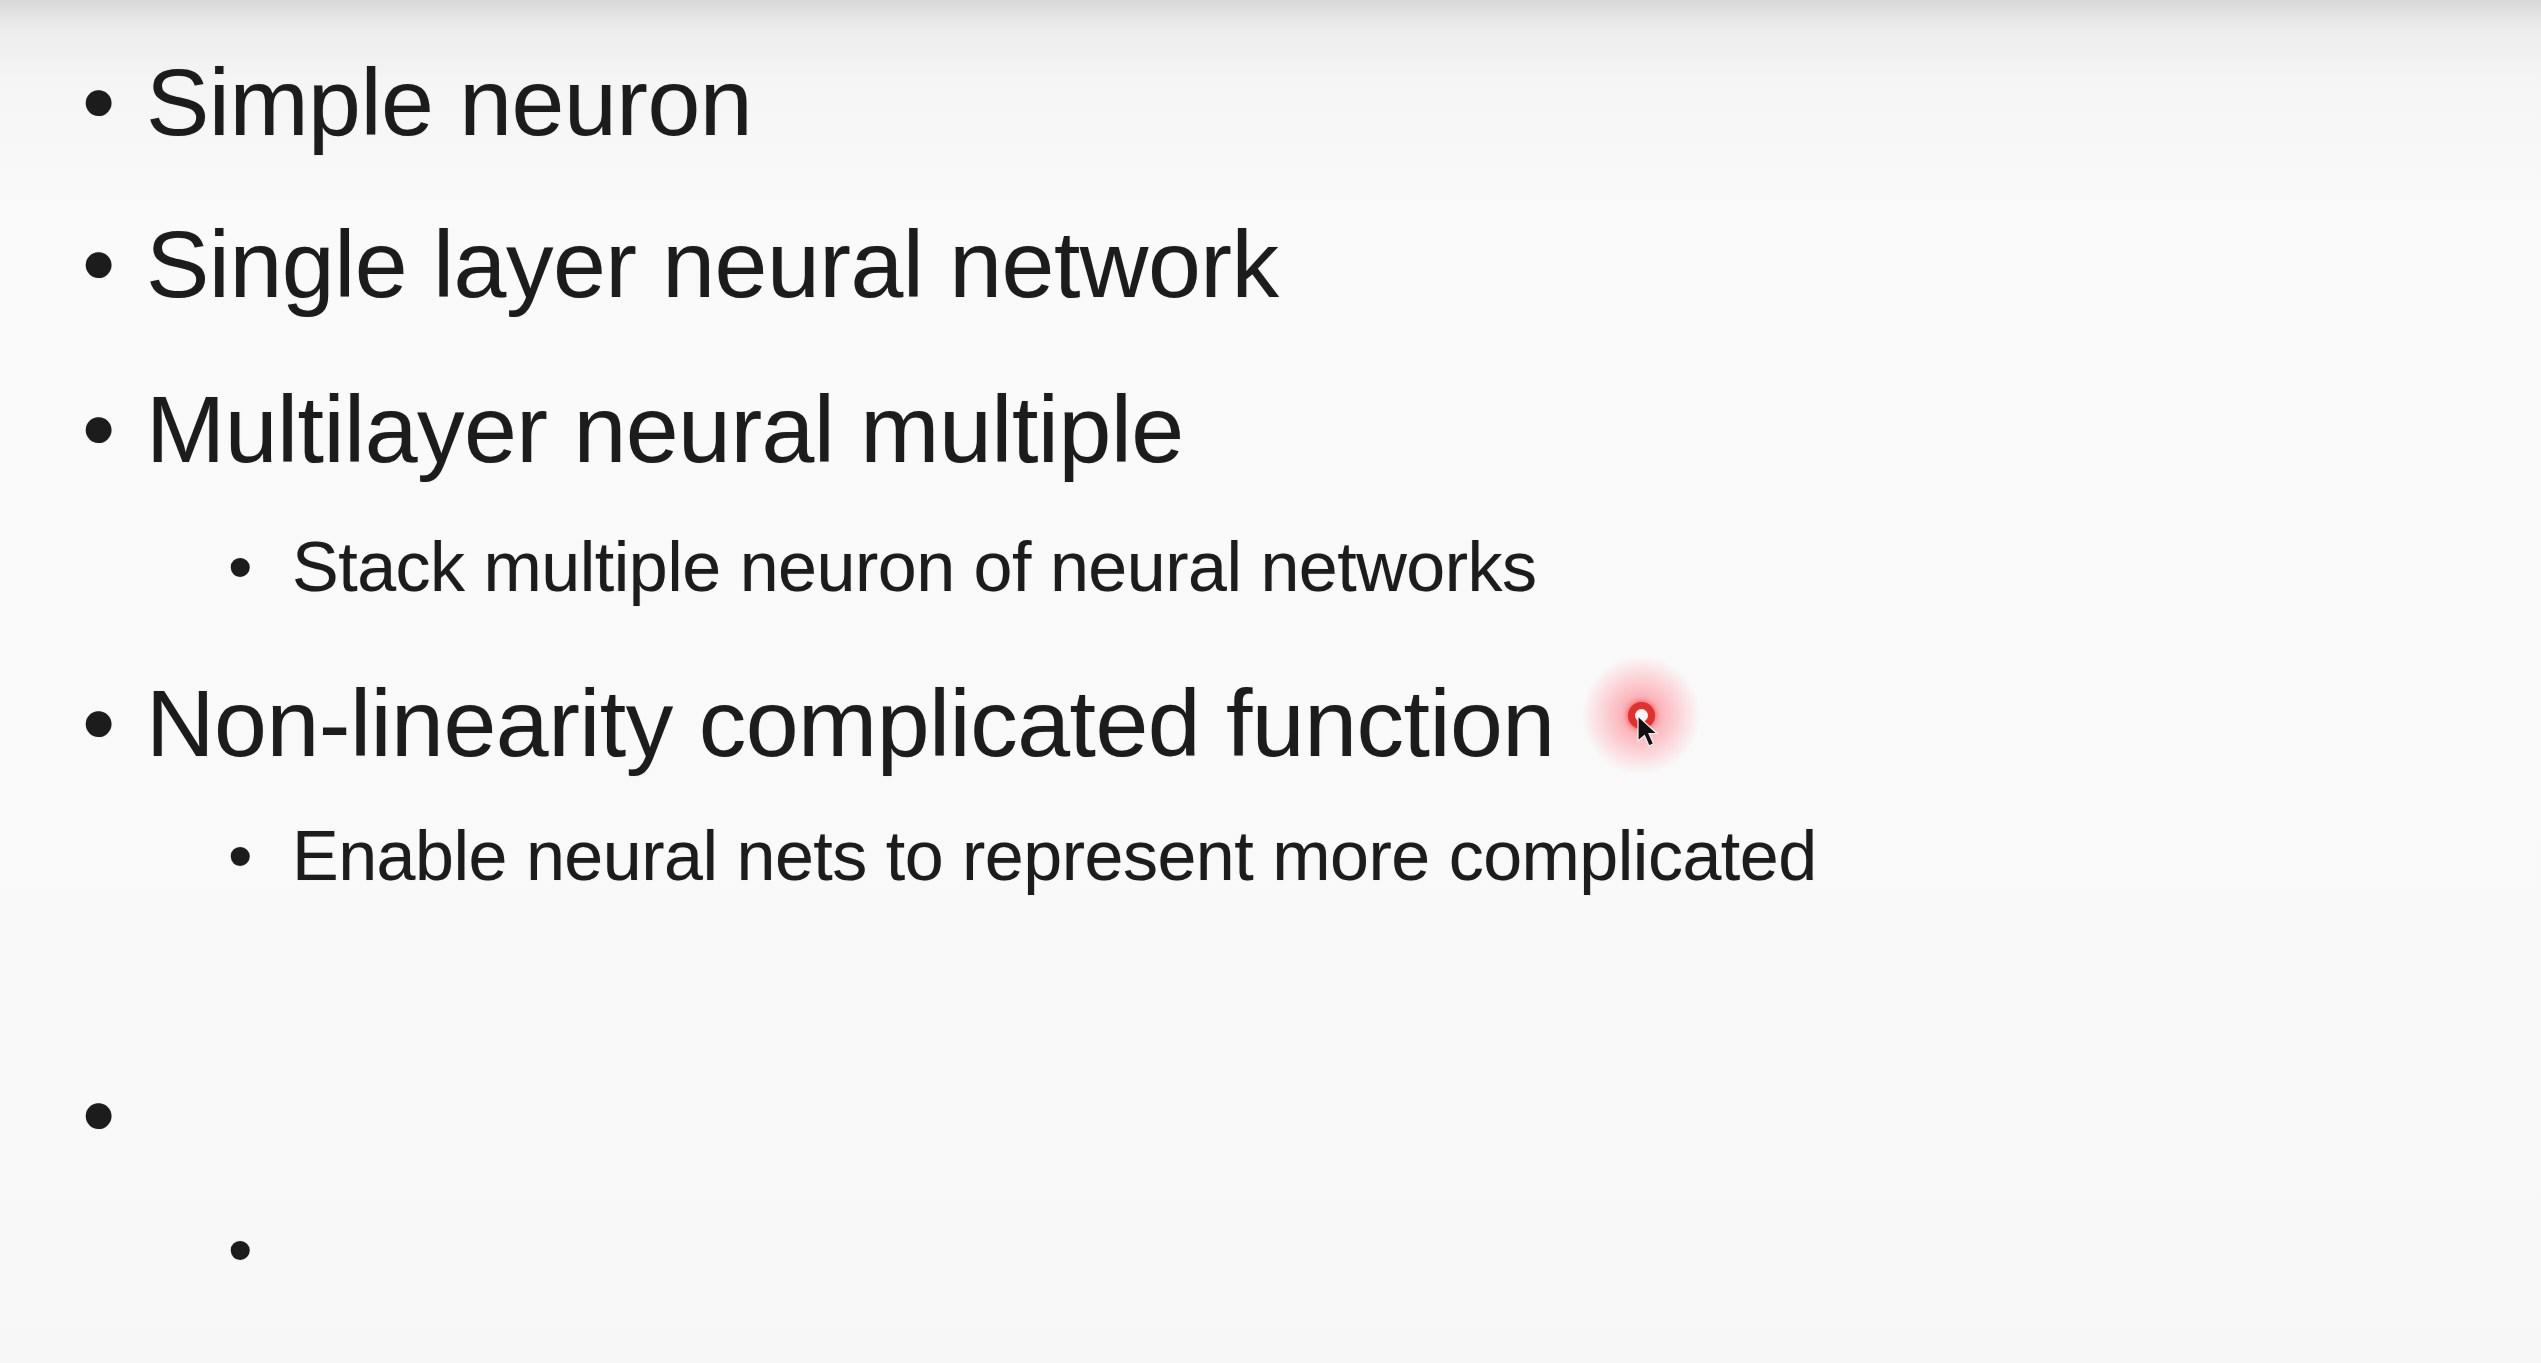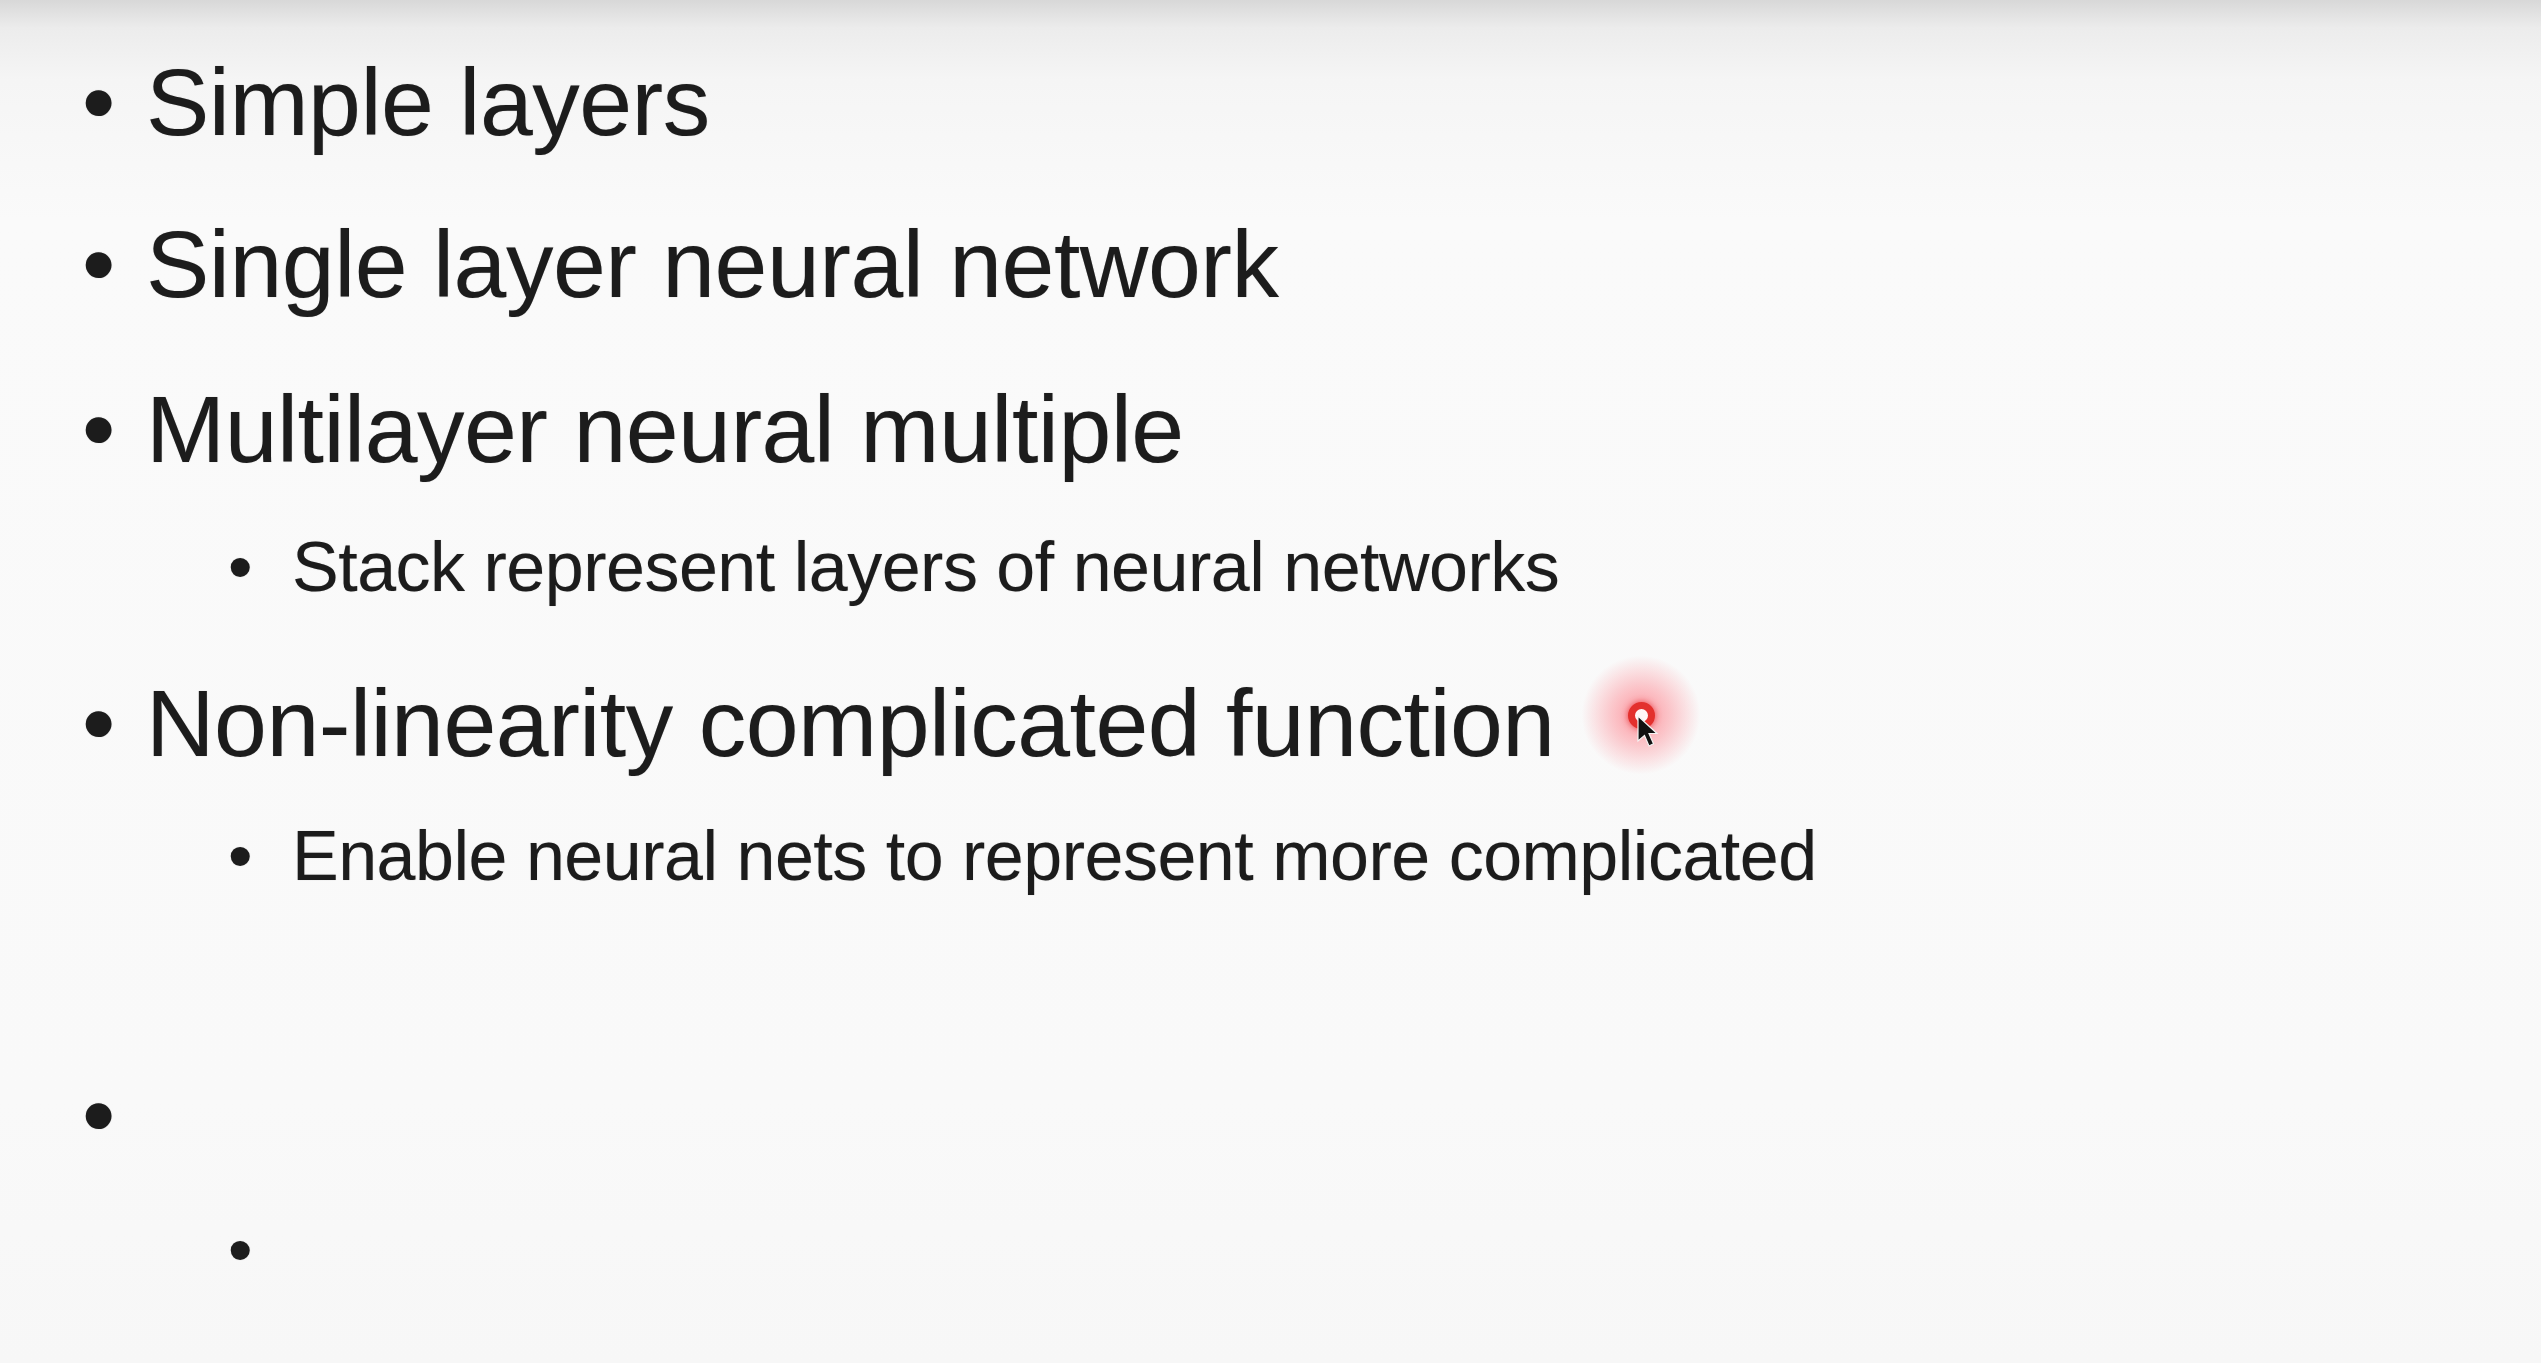--- a/index.html
+++ b/index.html
@@ -83,36 +83,36 @@
     top: 716px;
   }
 </style>
 </head>
 <body>
 
 <div class="screen">
 
   <div class="row l1" style="top:45px">
     <span class="marker">•</span>
-    <span>Simple layers</span>
+    <span>Simple neuron</span>
   </div>
 
   <div class="row l1" style="top:207px">
     <span class="marker">•</span>
     <span>Single layer neural network</span>
   </div>
 
   <div class="row l1" style="top:372px">
     <span class="marker">•</span>
     <span>Multilayer neural multiple</span>
   </div>
 
   <div class="row l2" style="top:515px">
     <span class="marker">•</span>
-    <span>Stack represent layers of neural networks</span>
+    <span>Stack multiple neuron of neural networks</span>
   </div>
 
   <div class="row l1" style="top:666px">
     <span class="marker">•</span>
     <span>Non-linearity complicated function</span>
   </div>
 
   <div class="row l2" style="top:804px">
     <span class="marker">•</span>
     <span class="wraptext">

